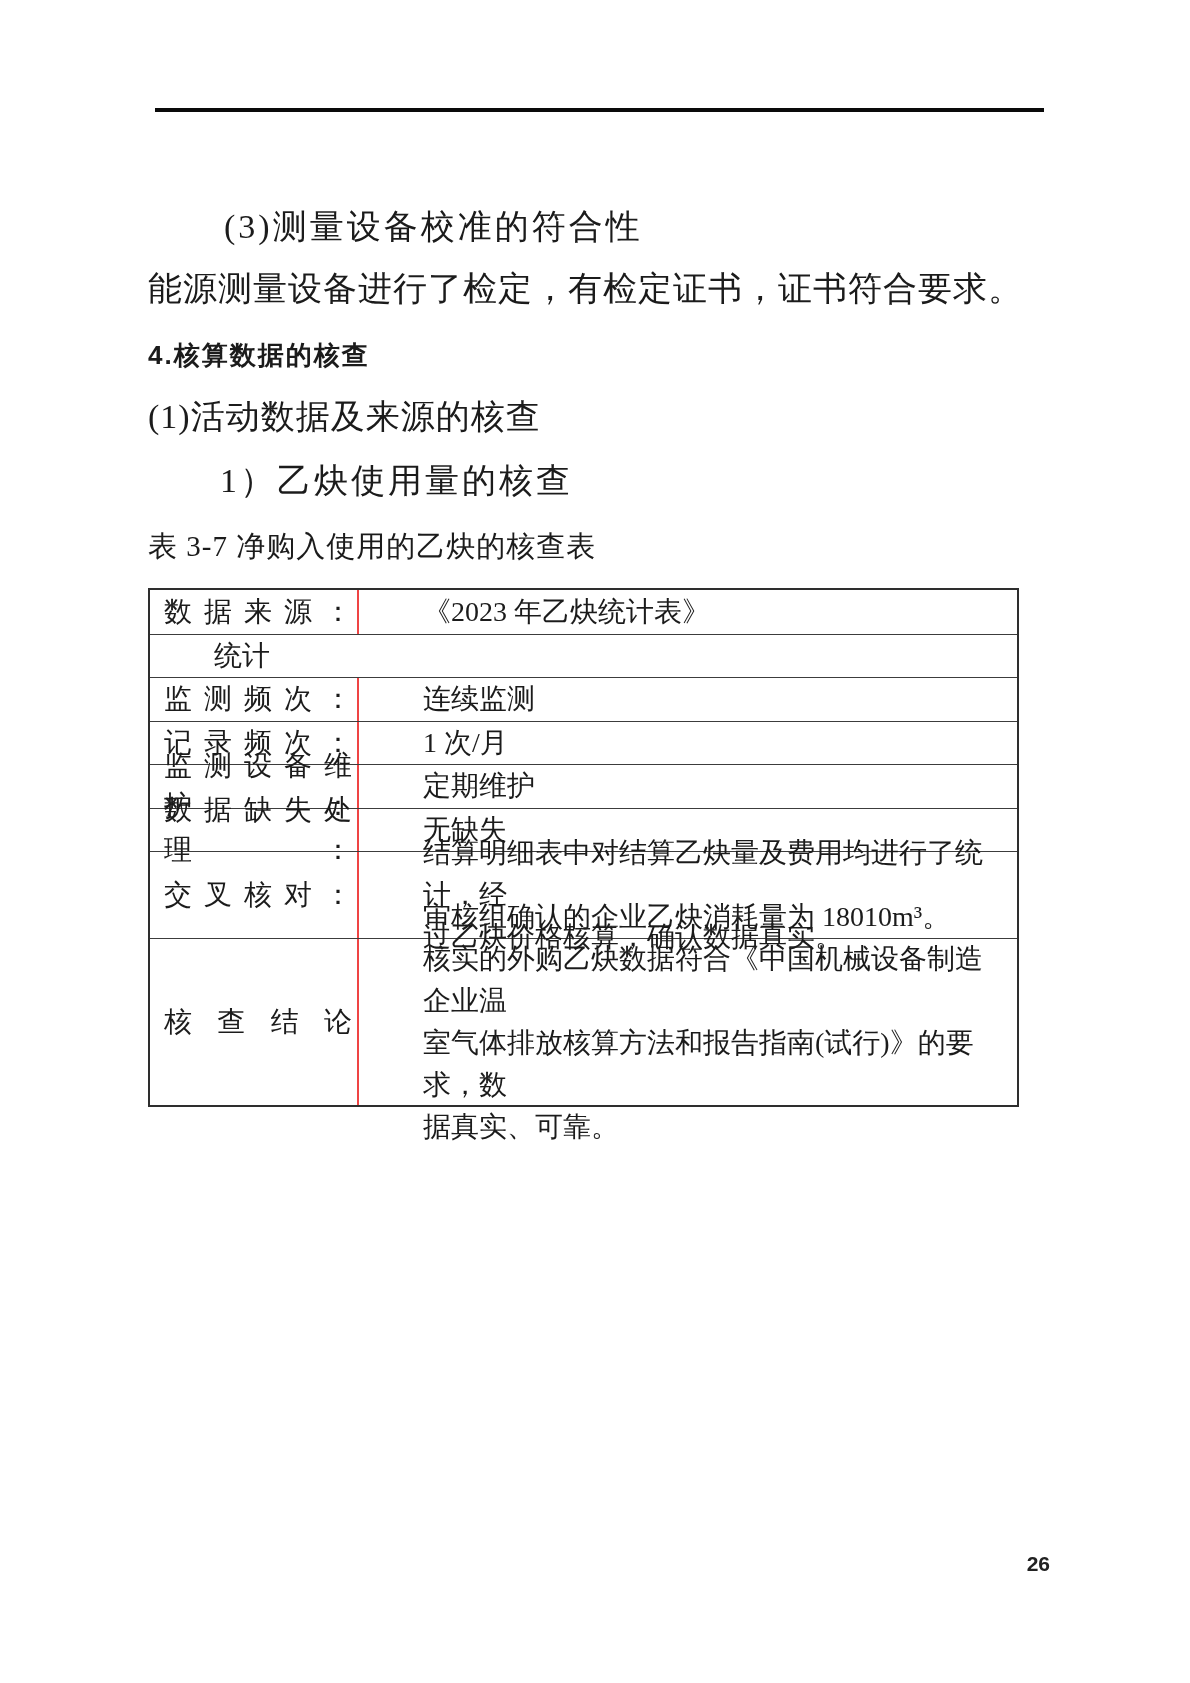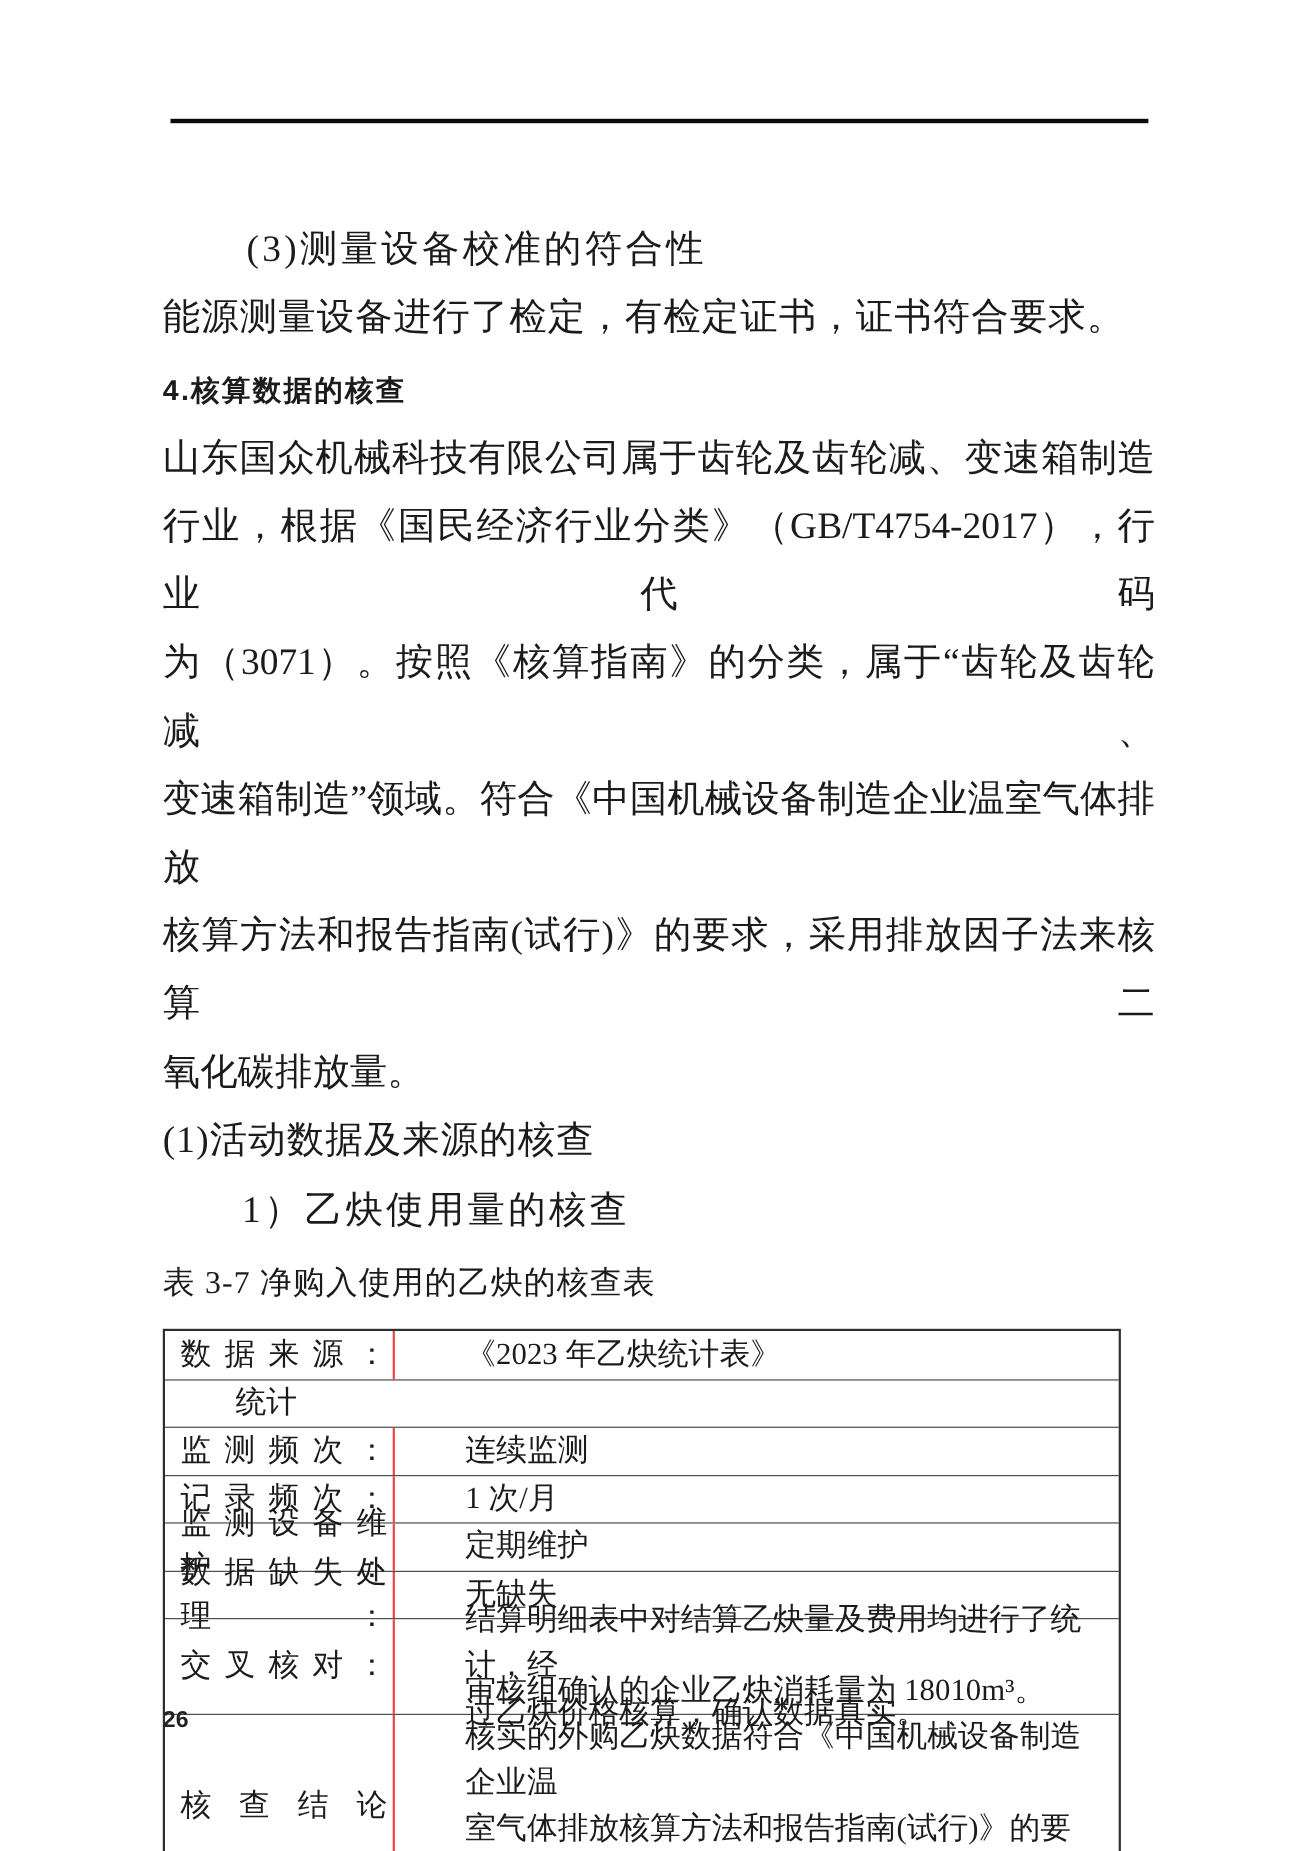--- a/index.html
+++ b/index.html
@@ -117,49 +117,41 @@
     white-space: pre-line;
     line-height: 42px;
     margin-left: 48px;
   }
 
   .page-number {
     position: absolute;
     top: 1552px;
     left: 148px;
     width: 902px;
-    text-align: left;
+    text-align: right;
     font-family: "Liberation Sans", "DejaVu Sans", sans-serif;
     font-size: 21px;
     font-weight: 600;
     color: #222;
   }
 </style>
 </head>
 <body>
 
 <div class="page">
   <div class="content">
 
     <div class="header-rule"></div>
 
     <div class="l-h3">(3)测量设备校准的符合性</div>
 
     <div class="l-energy">能源测量设备进行了检定，有检定证书，证书符合要求。</div>
 
     <div class="l-h4">4.核算数据的核查</div>
 
-    <div class="para">
-        <div class="tline">山东国众机械科技有限公司属于齿轮及齿轮减、变速箱制造</div>
-        <div class="tline">行业，根据《国民经济行业分类》（GB/T4754-2017），行业代码</div>
-        <div class="tline">为（3071）。按照《核算指南》的分类，属于“齿轮及齿轮减、</div>
-        <div class="tline">变速箱制造”领域。符合《中国机械设备制造企业温室气体排放</div>
-        <div class="tline">核算方法和报告指南(试行)》的要求，采用排放因子法来核算二</div>
-        <div class="tline">氧化碳排放量。</div>
-      </div>
 
     <div class="l-sub1">(1)活动数据及来源的核查</div>
 
     <div class="l-sub2">1）乙炔使用量的核查</div>
 
     <div class="caption">表 3-7 净购入使用的乙炔的核查表</div>
 
     <div class="vtable">
       <div class="vrow h1">
         <div class="vcell-label">

